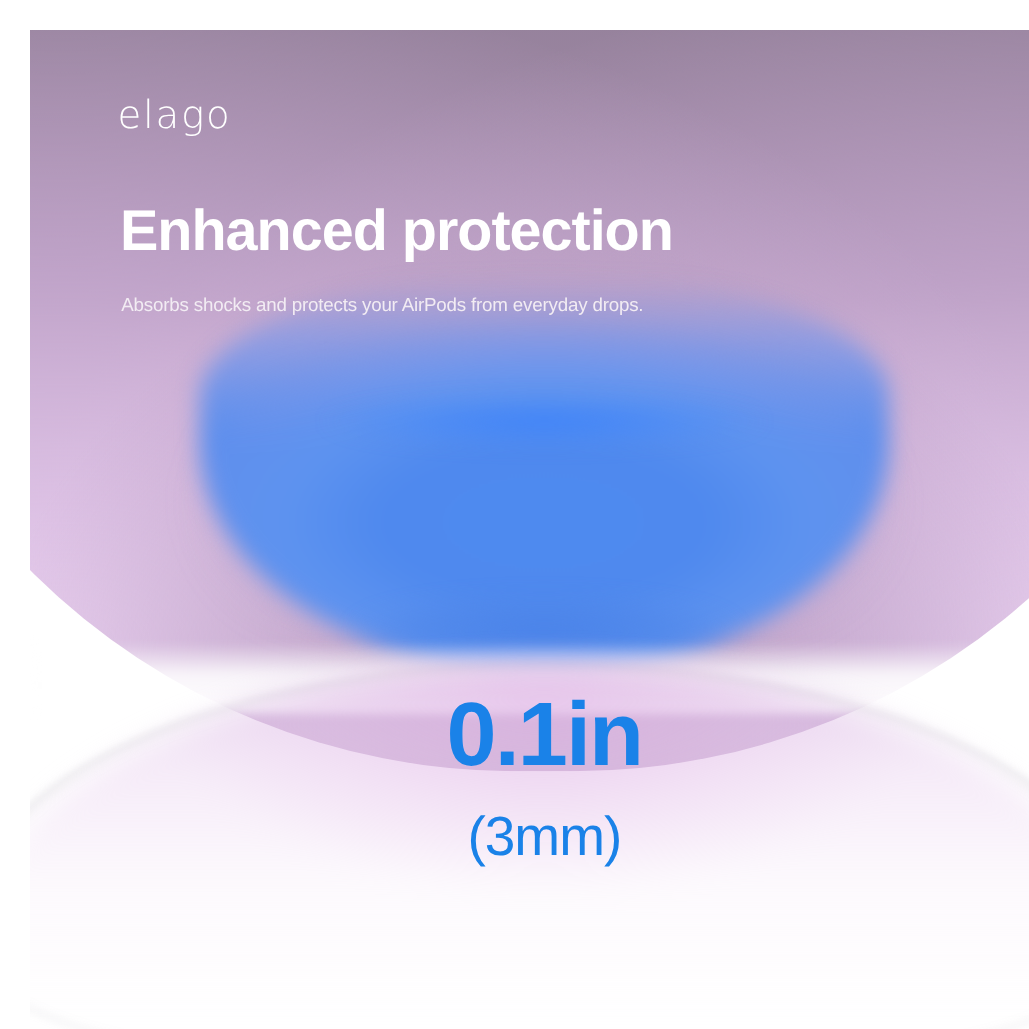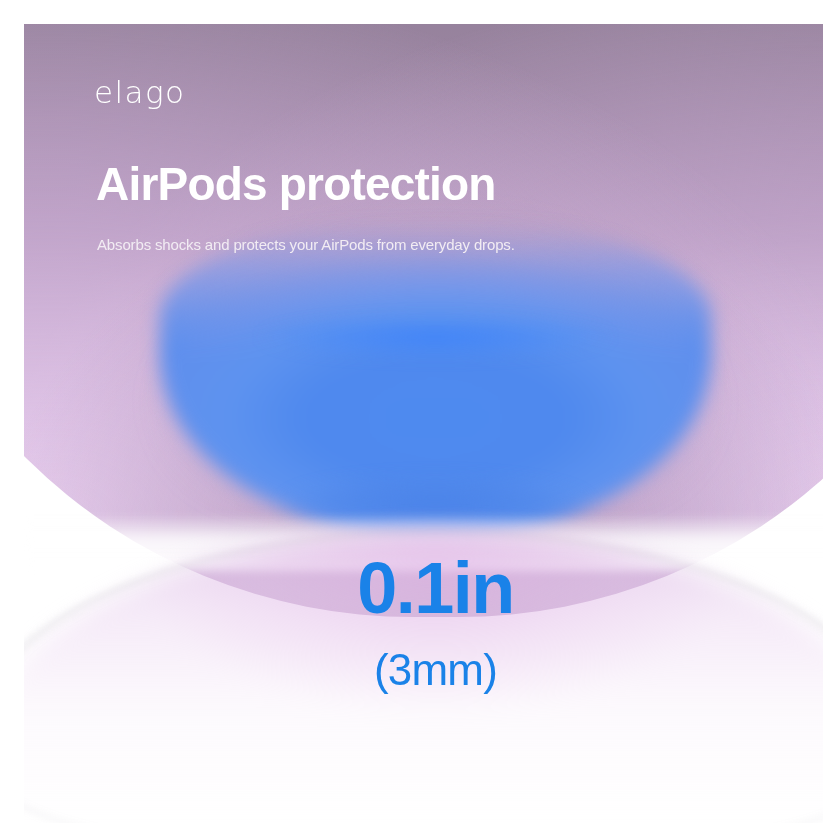--- a/index.html
+++ b/index.html
@@ -289,21 +289,21 @@
     <div class="band-bottom-lip"></div>
     <div class="gap-white"></div>
     <div class="reflection-edge"></div>
     <div class="reflection"></div>
   </div>
 
   <div class="content">
 
     <div class="brand-logo">elago</div>
 
-    <h1 class="headline">AirPods protection</h1>
+    <h1 class="headline">Enhanced protection</h1>
 
     <p class="subheadline">Absorbs shocks and protects your AirPods from everyday drops.</p>
 
     <div class="measure">
       <div class="measure-primary">0.1in</div>
       <div class="measure-secondary">(3mm)</div>
     </div>
 
   </div>
 </div>

